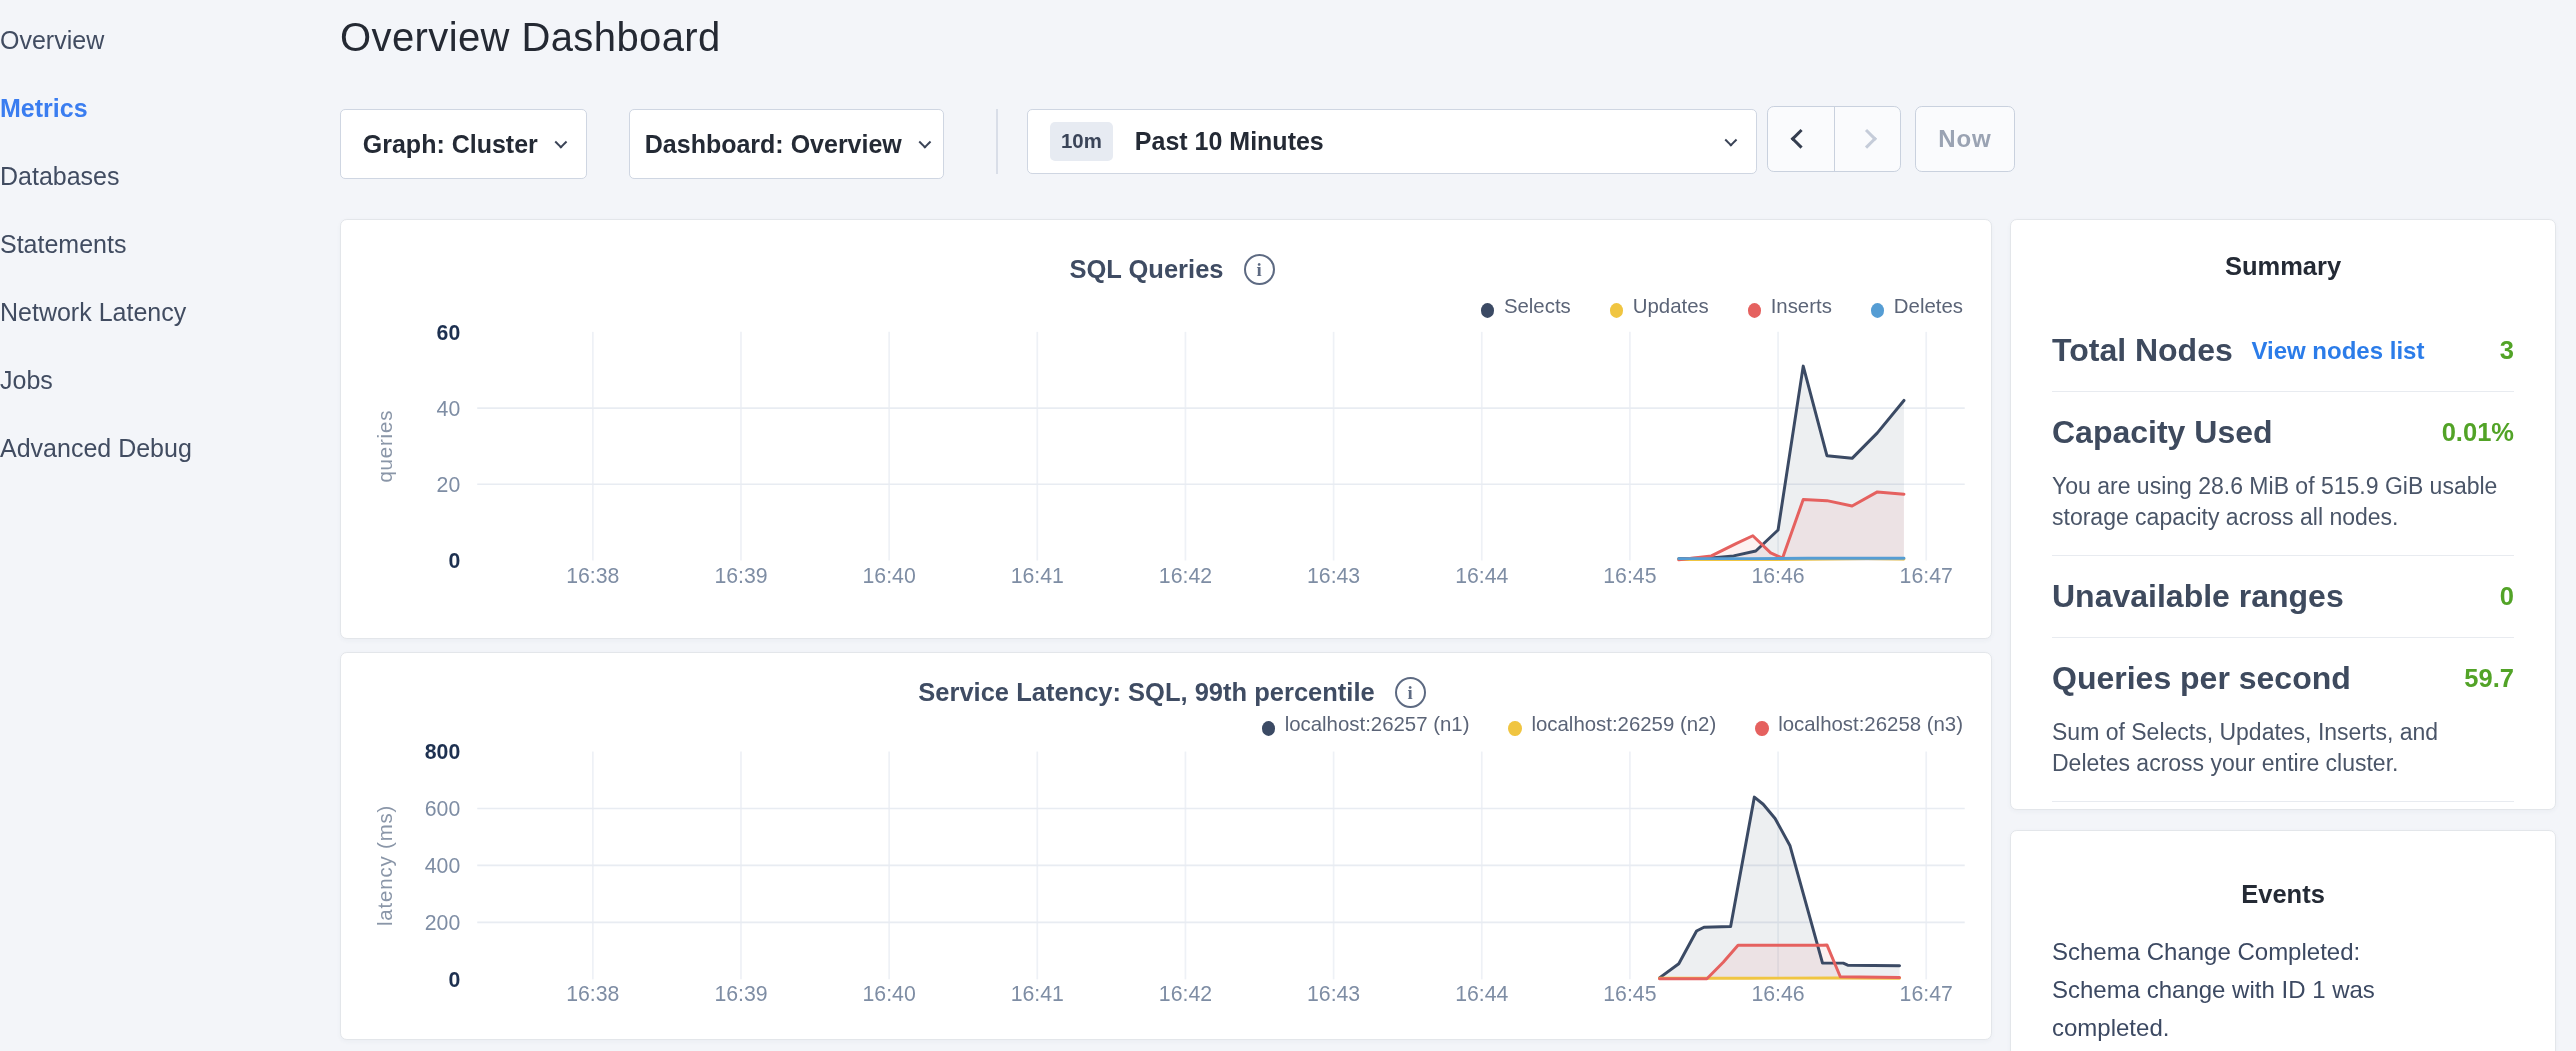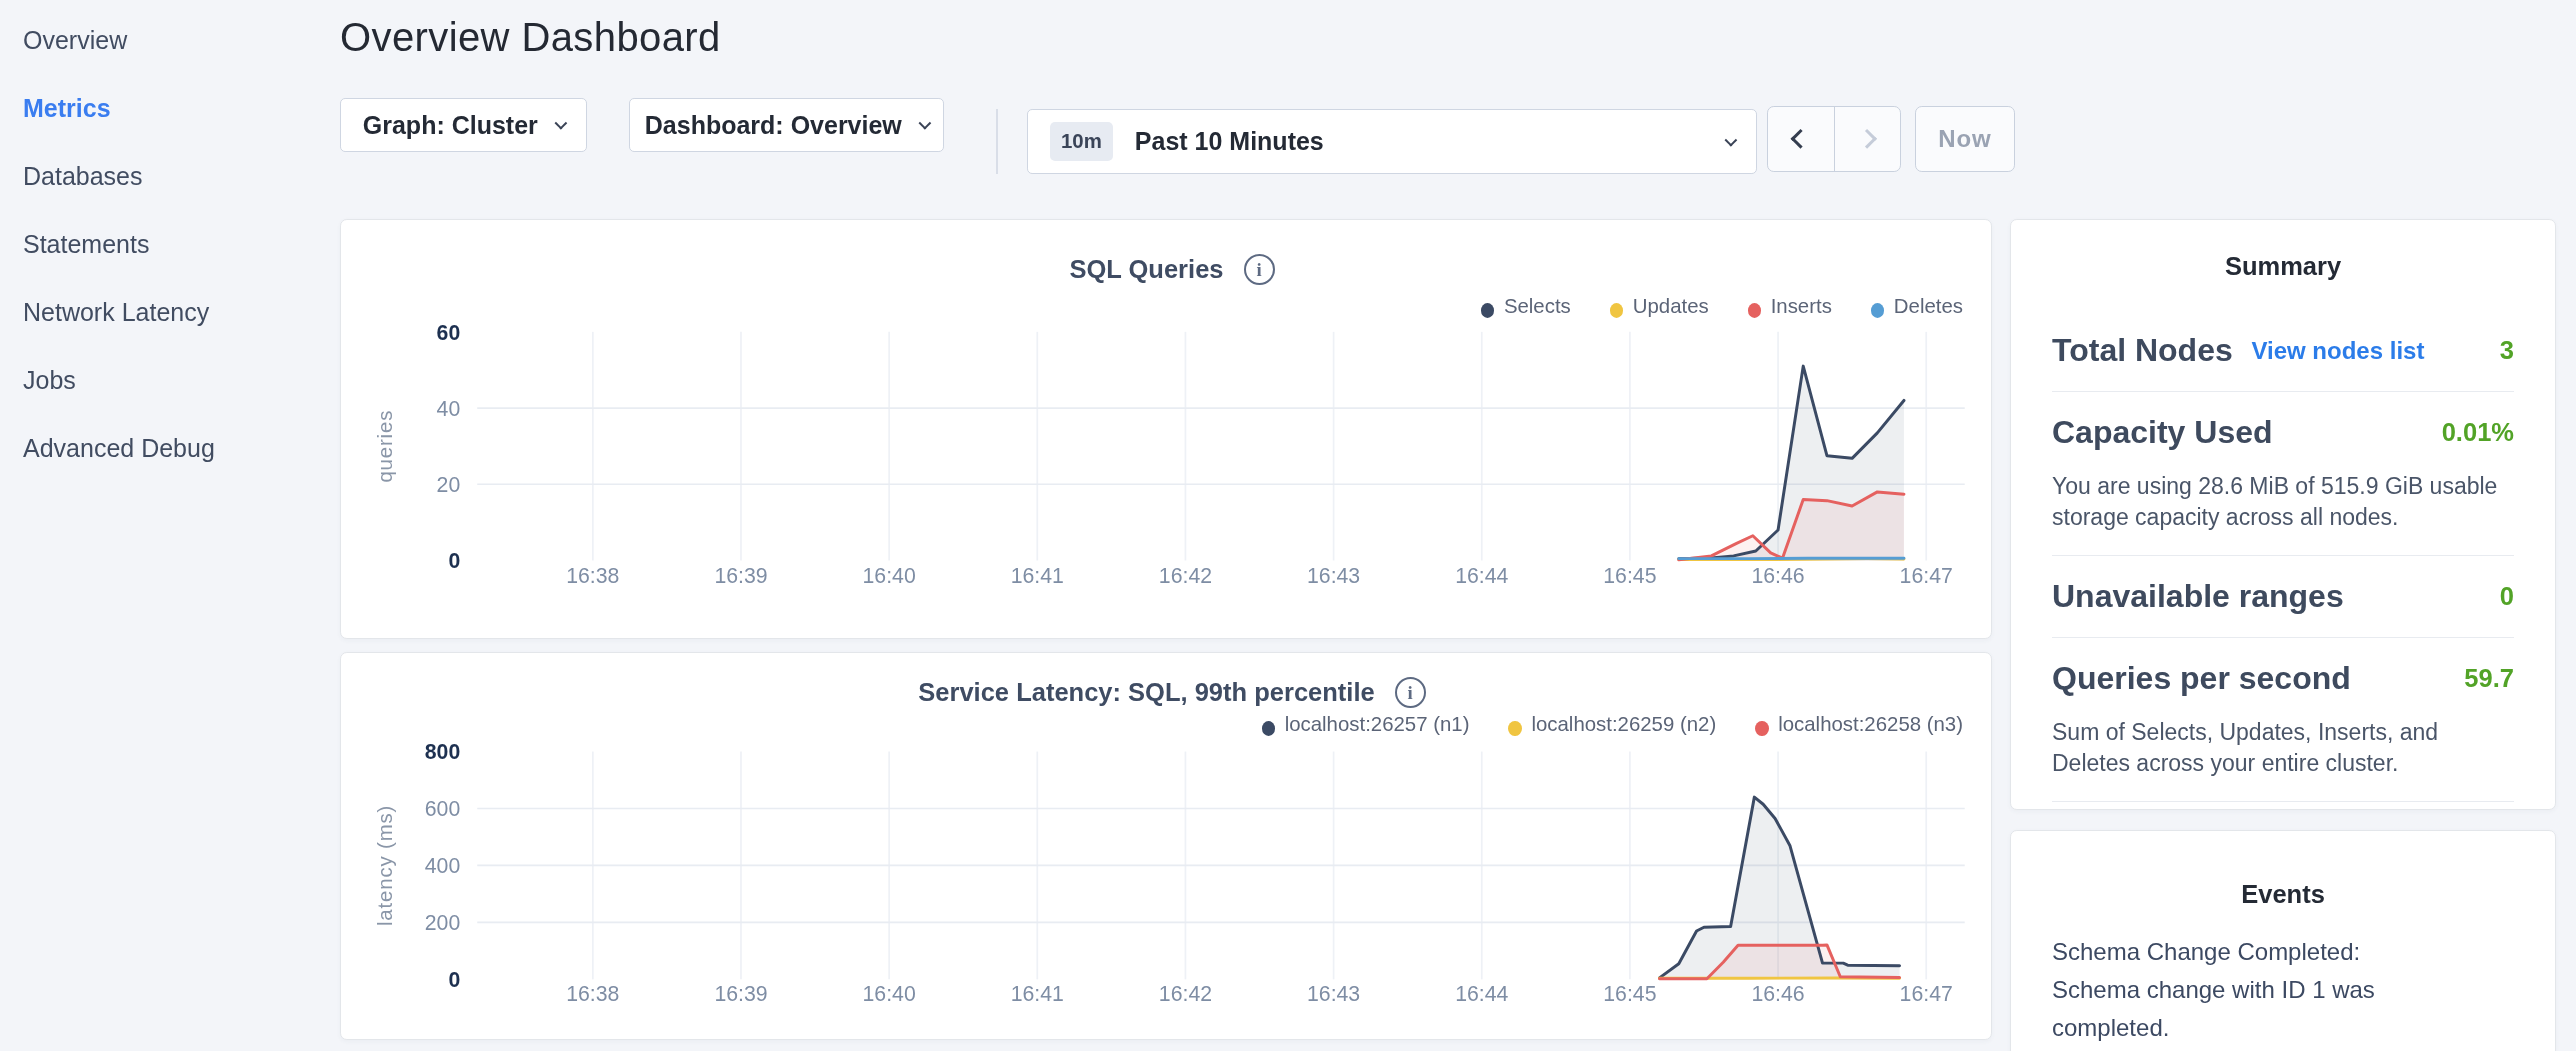--- a/index.html
+++ b/index.html
@@ -2,29 +2,29 @@
 <html style="font-size:13.6px"><head>
 <meta charset="utf-8">
 <style>
   * { margin:0; padding:0; box-sizing:border-box; }
   html,body { width:2576px; height:1051px; }
   body { font-family:"Liberation Sans","DejaVu Sans",sans-serif; background:#f3f5f9; color:#242a35; }
   .app { position:relative; width:2576px; height:1051px; overflow:hidden; }
 
   
   .sidebar { position:absolute; left:0; top:0; width:340px; height:100%; padding-top:6.8px; }
-  .side-item { height:68px; display:flex; align-items:center; padding-left:23px;
+  .side-item { height:68px; display:flex; align-items:center; 
                font-size:25px; font-weight:500; color:#414c61; cursor:pointer; }
   .side-item.active { color:#3a7df0; font-weight:700; }
 
   
   .page-title { position:absolute; left:340px; top:15.3px; font-size:40px; font-weight:500; color:#242933; letter-spacing:0.4px; }
   .btn, .dd { background:#fff; border:1.7px solid #cfd6e2; border-radius:5.1px; cursor:pointer;
               font-family:inherit; font-size:25px; font-weight:700; color:#242a35; }
-  .dd { position:absolute; top:98px; height:54px; display:flex; align-items:center; justify-content:center; gap:17px; }
+  .dd { position:absolute; top:109px; height:70px; display:flex; align-items:center; justify-content:center; gap:17px; }
   #graph-dd { left:340px; width:247px; }
   #dash-dd  { left:629px; width:315px; }
   .chev { display:inline-block; width:9.4px; height:9.4px; border-right:2.6px solid #3a4356; border-bottom:2.6px solid #3a4356; }
   .c-down  { transform:rotate(45deg) translateY(-1.7px); }
   .c-left  { width:13.6px; height:13.6px; border-width:3.4px; border-color:#343d4f; transform:rotate(135deg); }
   .c-right { width:13.6px; height:13.6px; border-width:3.4px; border-color:#c5ccd9; transform:rotate(-45deg); }
   .ctrl-divider { position:absolute; left:996px; top:109px; width:1.7px; height:65px; background:#d9dee8; }
 
   .time-dd { position:absolute; left:1027px; top:109px; width:730px; height:65px; background:#fff;
              border:1.7px solid #cfd6e2; border-radius:5.1px; display:flex; align-items:center; padding:0 22px; gap:22px; cursor:pointer; }

